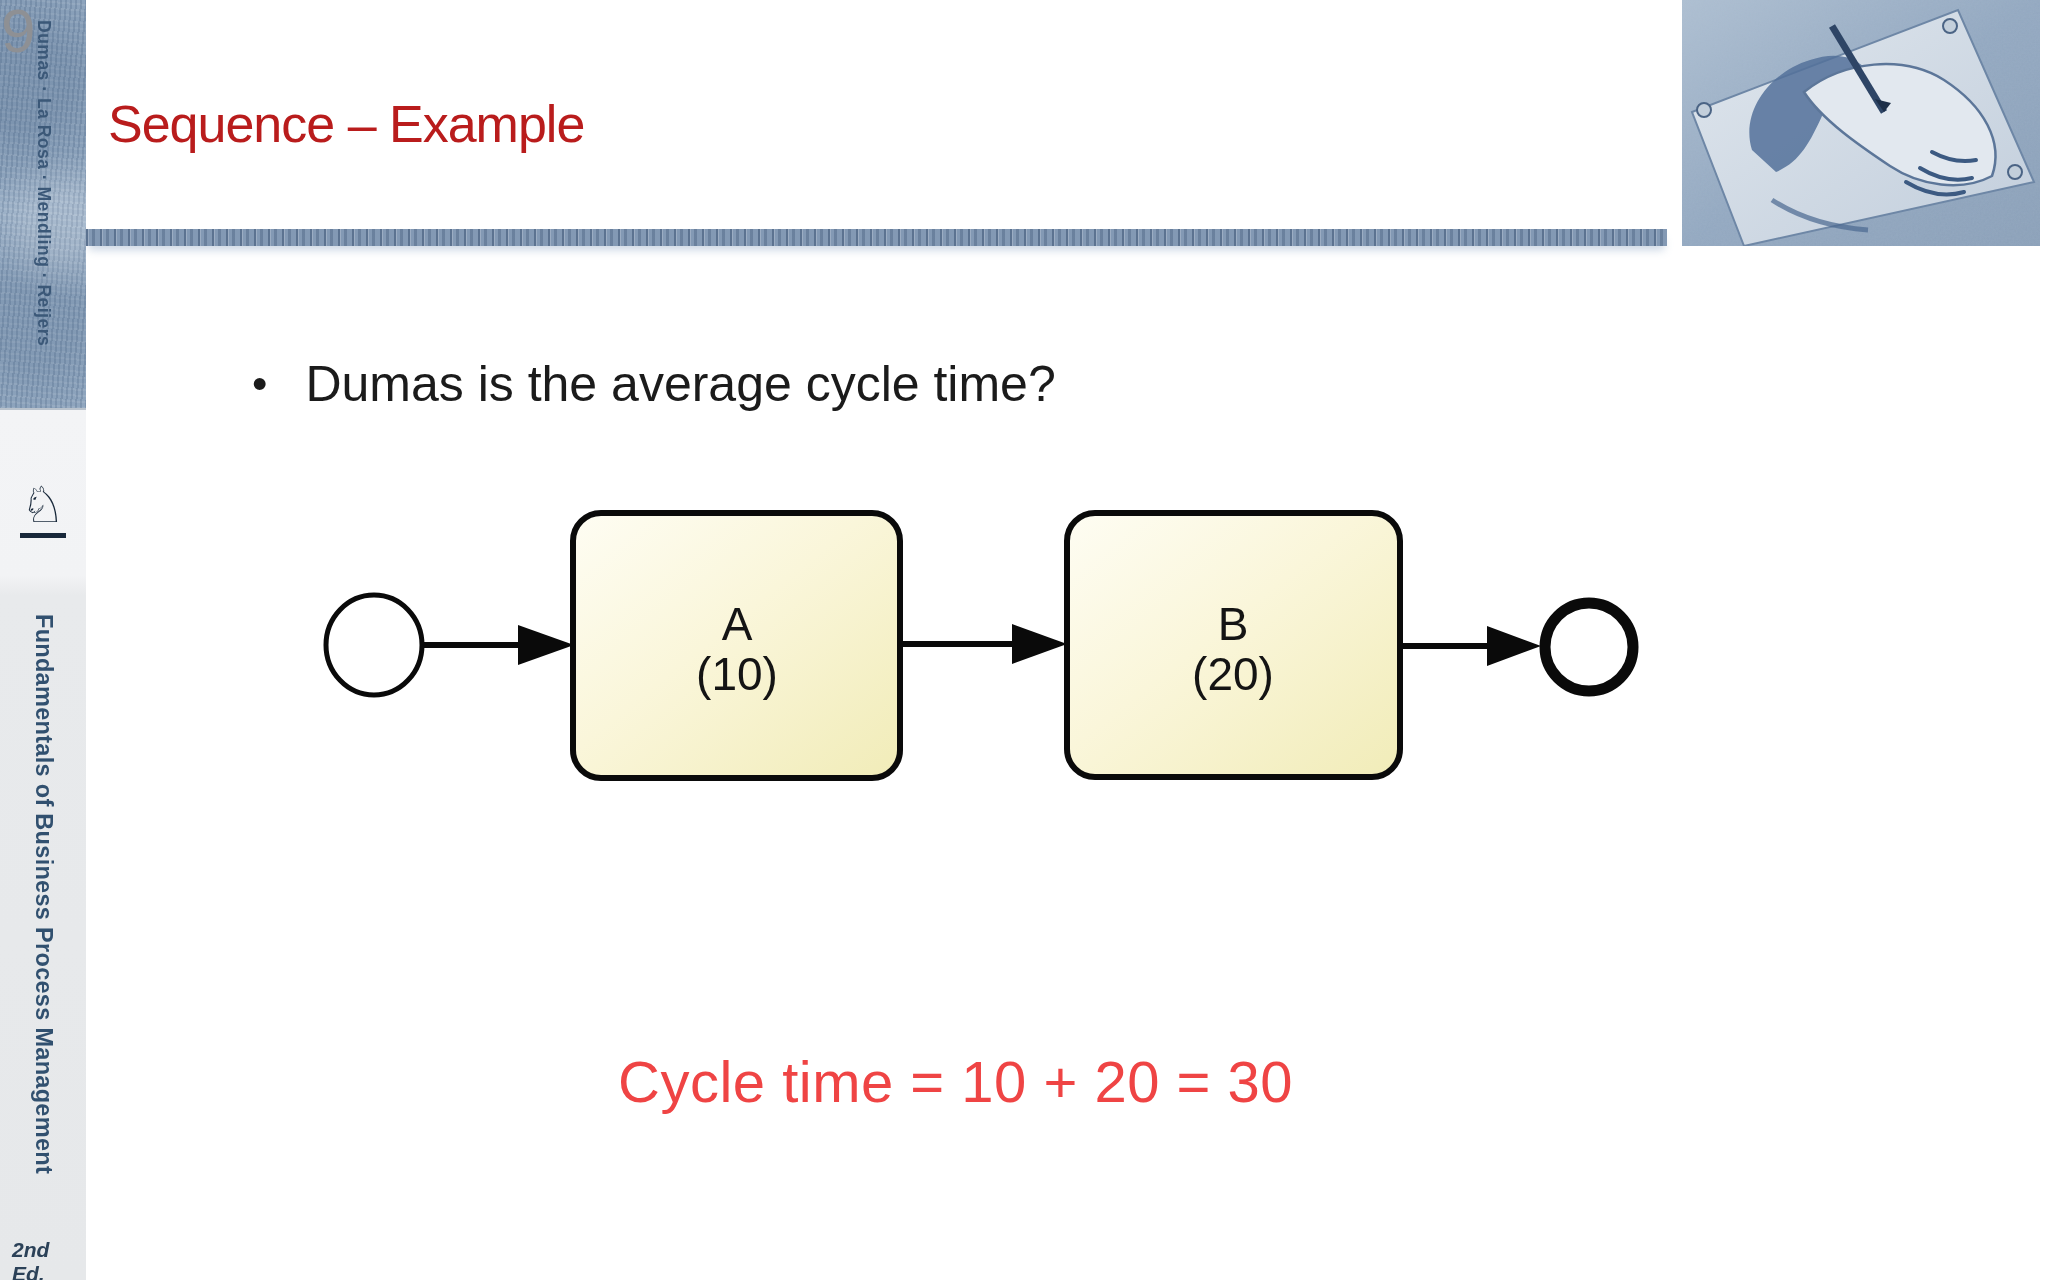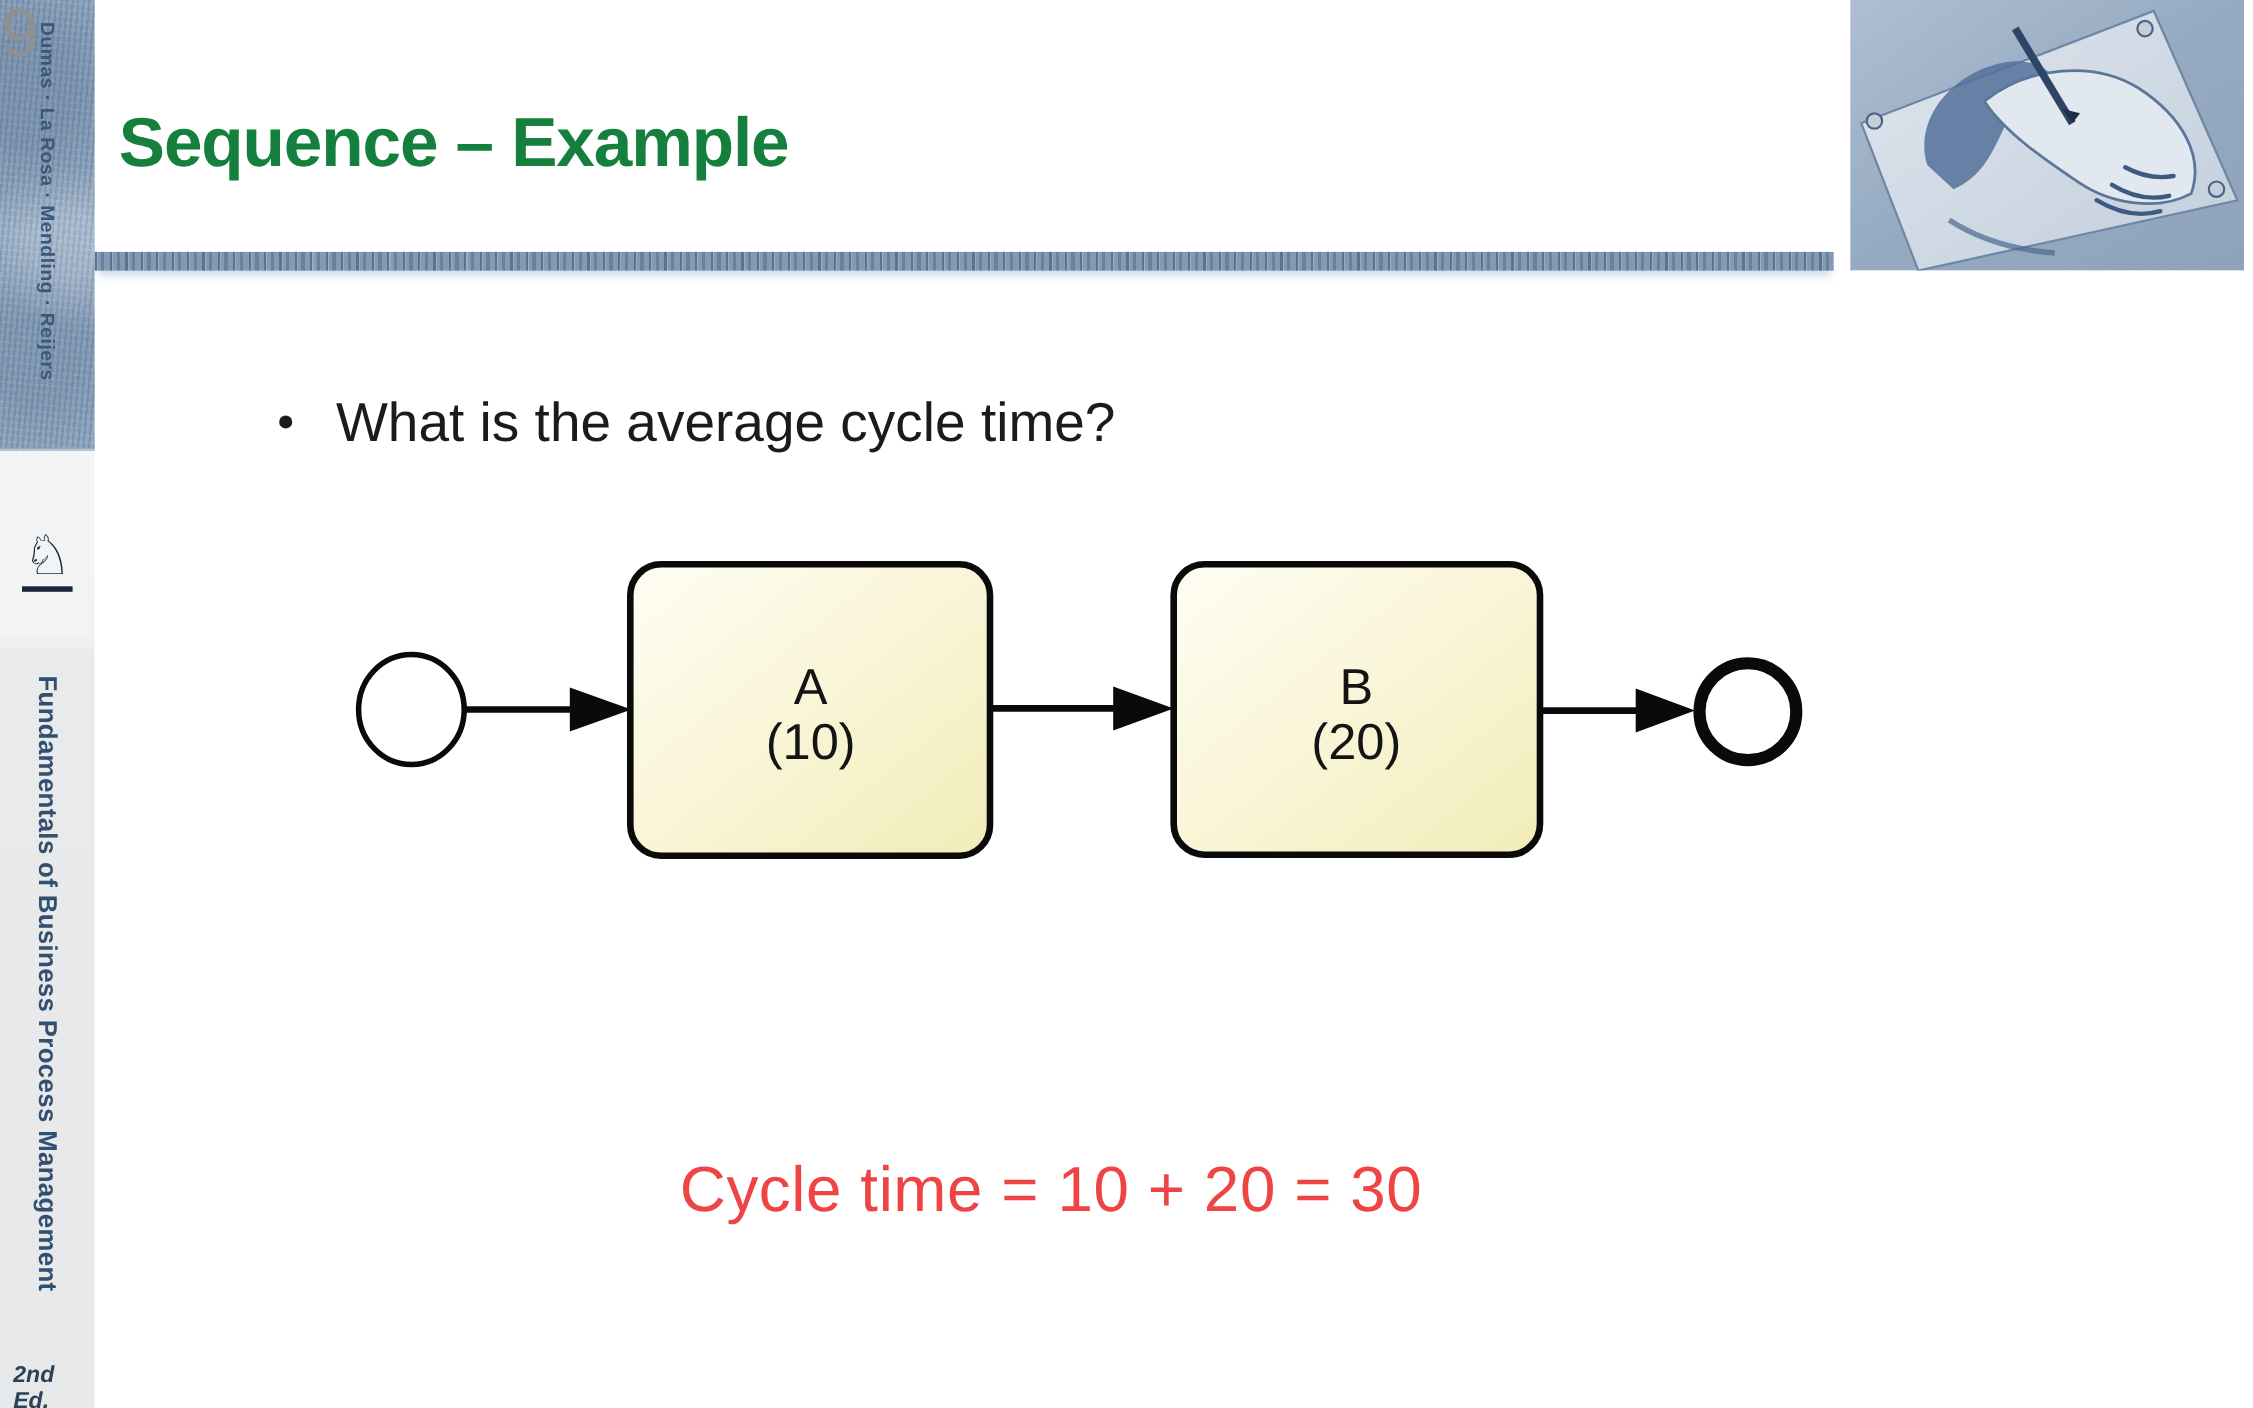--- a/index.html
+++ b/index.html
@@ -45,21 +45,21 @@
     font-size:21px;font-weight:bold;font-style:italic;color:#2b4158;
   }
 
   
   .slide-number{
     position:absolute;left:1px;top:0px;z-index:5;
     font-size:62px;line-height:1;color:#8e9094;
   }
   .page-title{
     position:absolute;left:108px;top:94px;margin:0;
-    font-size:63px;font-weight:bold;color:#15803d;letter-spacing:-1px;
+    font-size:52px;font-weight:normal;color:#b91c1c;letter-spacing:-1px;
   }
   .title-rule{
     position:absolute;left:86px;top:229px;width:1581px;height:17px;
     background-color:#8399b4;
     background-image:
       repeating-linear-gradient(90deg,
         rgba(28,52,86,.38) 0 2px, rgba(255,255,255,.20) 2px 3px,
         transparent 3px 6px, rgba(28,52,86,.24) 6px 9px, transparent 9px 14px);
     box-shadow:0 7px 9px -3px rgba(140,165,195,.45);
   }
@@ -143,21 +143,21 @@
       <path d="M122,92 C162,60 222,55 262,80 C302,106 322,142 310,176 C280,192 238,186 208,166 C178,146 140,120 122,92 Z" fill="#e2e8ef" stroke="#5c7699" stroke-width="2.5"></path>
       <path d="M250,152 q22,12 44,8 M238,168 q26,16 52,10 M224,182 q30,18 58,10" fill="none" stroke="#3c5a82" stroke-width="4" stroke-linecap="round"></path>
       <line x1="150" y1="26" x2="202" y2="112" stroke="#2e4566" stroke-width="7"></line>
       <polygon points="202,112 193,99 209,103" fill="#1d2f49"></polygon>
       <path d="M90,200 q40,26 96,30" fill="none" stroke="#4a6890" stroke-width="5" opacity="0.7"></path>
     </svg>
   </div>
 
   <div class="bullet-line">
     <span class="bullet-marker">•</span>
-    <span class="bullet-text">What is the average cycle time?</span>
+    <span class="bullet-text">Dumas is the average cycle time?</span>
   </div>
 
   <svg class="bpmn-diagram" viewBox="280 470 1400 350">
     <defs>
       <linearGradient id="taskGrad" x1="0" y1="0" x2="1" y2="1">
         <stop offset="0" stop-color="#fefdf3"></stop>
         <stop offset="0.45" stop-color="#faf6da"></stop>
         <stop offset="1" stop-color="#f1ecb8"></stop>
       </linearGradient>
     </defs>

